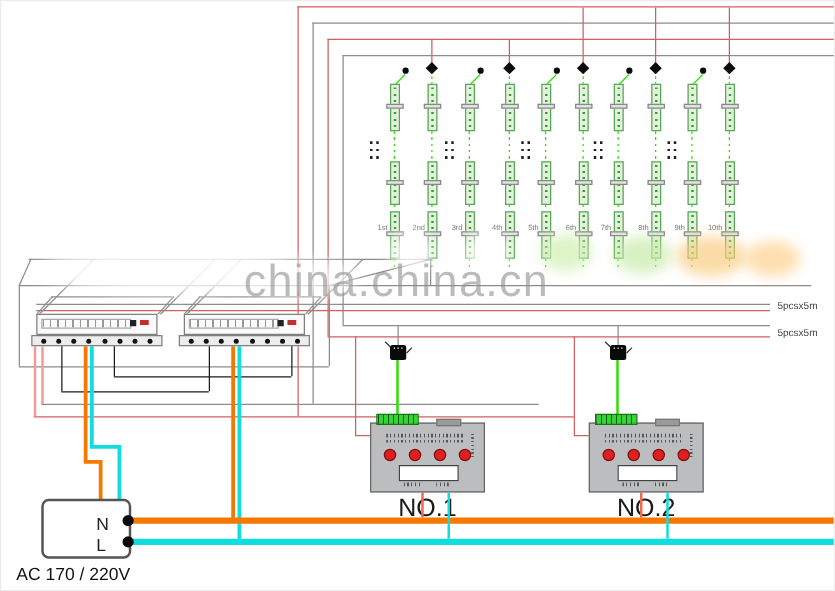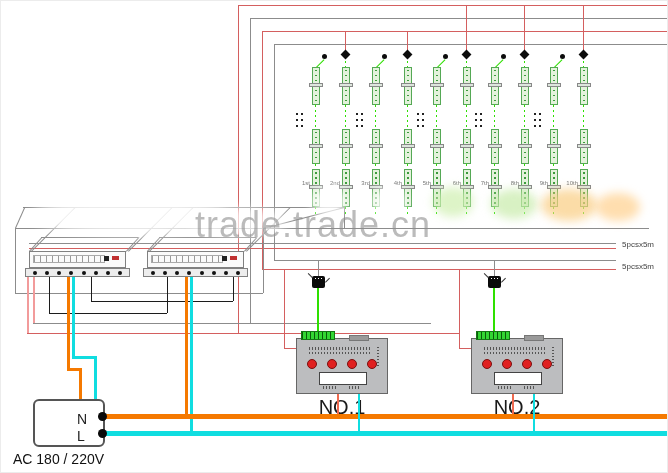--- a/index.html
+++ b/index.html
@@ -169,21 +169,21 @@
   <div class="wv c-cyan v3" style="left:189px;top:276px;height:155px"></div>
   <div class="wh c-orange t5" style="left:100px;top:413px;width:568px"></div>
   <div class="wh c-cyan t5" style="left:100px;top:430px;width:568px"></div>
 
   <div id="nlbox">
     <span class="nl" style="top:10px">N</span>
     <span class="nl" style="top:27px">L</span>
   </div>
   <div class="nldot" style="left:97px;top:411px"></div>
   <div class="nldot" style="left:97px;top:428px"></div>
-  <div id="ac-label">AC 180 / 220V</div>
+  <div id="ac-label">AC 170 / 220V</div>
 
   <div class="wv c-gray" style="left:317px;top:259px;height:17px"></div>
   <div class="conn" style="left:311px;top:275px">
     <i style="left:3px"></i>
       <i style="left:6px"></i>
       <i style="left:9px"></i>
   </div>
   <div class="whisk" style="left:311px;top:277px;transform:rotate(-135deg)"></div>
   <div class="whisk" style="left:324px;top:281px;transform:rotate(-45deg)"></div>
   <div class="wv c-green v2" style="left:316px;top:287px;height:44px"></div>
@@ -466,15 +466,15 @@
 
   <div class="glow" style="left:30px;top:196px;width:200px;height:38px;background:rgba(255,255,255,.85)"></div>
   <div class="glow" style="left:186px;top:206px;width:100px;height:30px;background:rgba(255,255,255,.7)"></div>
   <div class="glow" style="left:310px;top:186px;width:36px;height:30px;background:rgba(255,255,255,.8)"></div>
   <div class="glow" style="left:370px;top:186px;width:36px;height:30px;background:rgba(255,255,255,.8)"></div>
   <div class="glow" style="left:432px;top:186px;width:40px;height:30px;background:rgba(210,240,180,.75)"></div>
   <div class="glow" style="left:490px;top:188px;width:46px;height:30px;background:rgba(200,235,170,.7)"></div>
   <div class="glow" style="left:540px;top:188px;width:56px;height:32px;background:rgba(250,205,130,.7)"></div>
   <div class="glow" style="left:595px;top:192px;width:44px;height:28px;background:rgba(255,195,110,.55)"></div>
 
-  <div id="wm">trade.trade.cn</div>
+  <div id="wm">china.china.cn</div>
 
 </div>
 
 </body></html>

